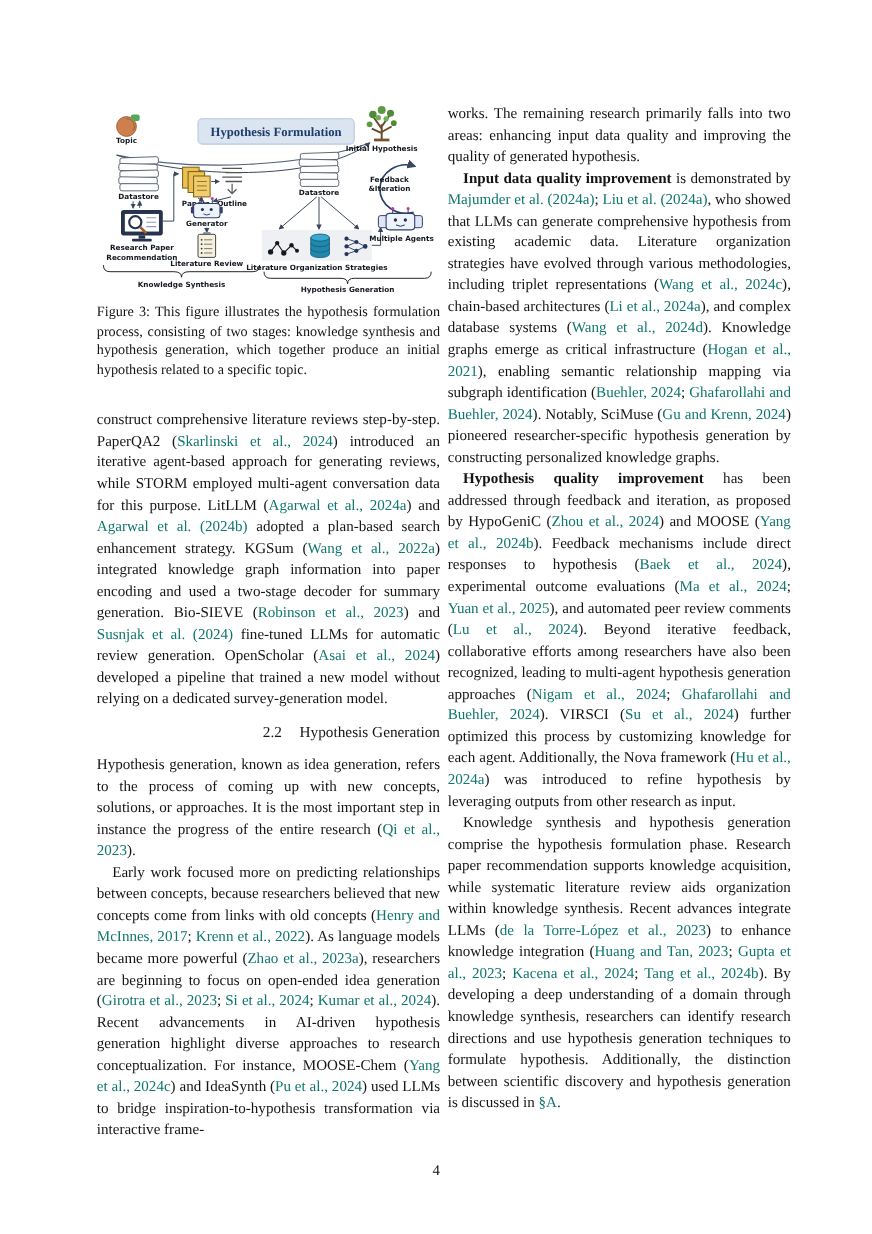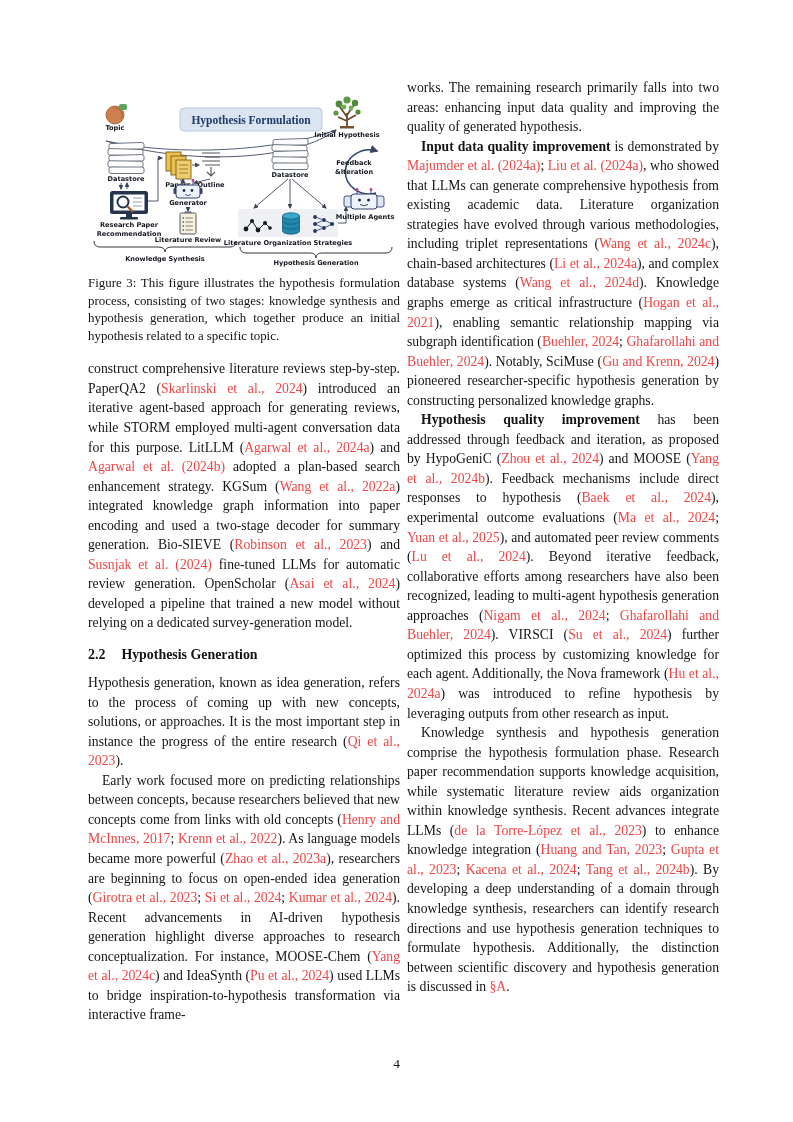--- a/index.html
+++ b/index.html
@@ -1,27 +1,27 @@
 <!DOCTYPE html>
 <html><head>
 <meta charset="utf-8">
 <style>
   html,body{margin:0;padding:0;background:#ffffff;}
   .page{position:relative;width:793px;height:1122px;background:#ffffff;overflow:hidden;
         font-family:"Liberation Serif",serif;color:#141414;}
   .col{position:absolute;width:312px;}
   .col-left{left:88px;top:95px;}
-  .col-right{left:407px;top:78px;}
+  .col-right{left:407px;top:93px;}
   .fig{margin:0;width:312px;height:172px;}
-  .caption{margin:8px 0 14px 0;font-size:12.9px;line-height:17.6px;text-align:justify;}
+  .caption{margin:8px 0 26px 0;font-size:12.9px;line-height:17.6px;text-align:justify;}
   p.body{margin:0;font-size:13.7px;line-height:19.55px;text-align:justify;}
   p.ind{text-indent:14px;}
-  .cite{color:#ef4444;}
+  .cite{color:#0f766e;}
   .bold{font-weight:bold;}
-  h2.sec{margin:14px 0 10px 0;font-size:13.9px;font-weight:bold;}
+  h2.sec{margin:14px 0 10px 0;font-size:13.9px;font-weight:normal;text-align:right;}
   h2.sec .num{margin-right:16px;}
   .pageno{position:absolute;left:0;right:0;top:1056px;text-align:center;font-size:13.5px;}
   
   .lbl{font-family:"DejaVu Sans",sans-serif;font-size:6.6px;font-weight:bold;fill:#14181f;text-anchor:middle;}
   .ttl{font-family:"Liberation Serif",serif;font-size:11.5px;font-weight:bold;fill:#1e3a6a;text-anchor:middle;}
   .ln{stroke:#51607d;stroke-width:1;fill:none;}
   .ar{stroke:#3a465c;stroke-width:0.9;fill:none;}
   .brace{stroke:#222;stroke-width:0.9;fill:none;}
   .paper{fill:#fdfdfd;stroke:#4c5866;stroke-width:0.8;}
 </style>

